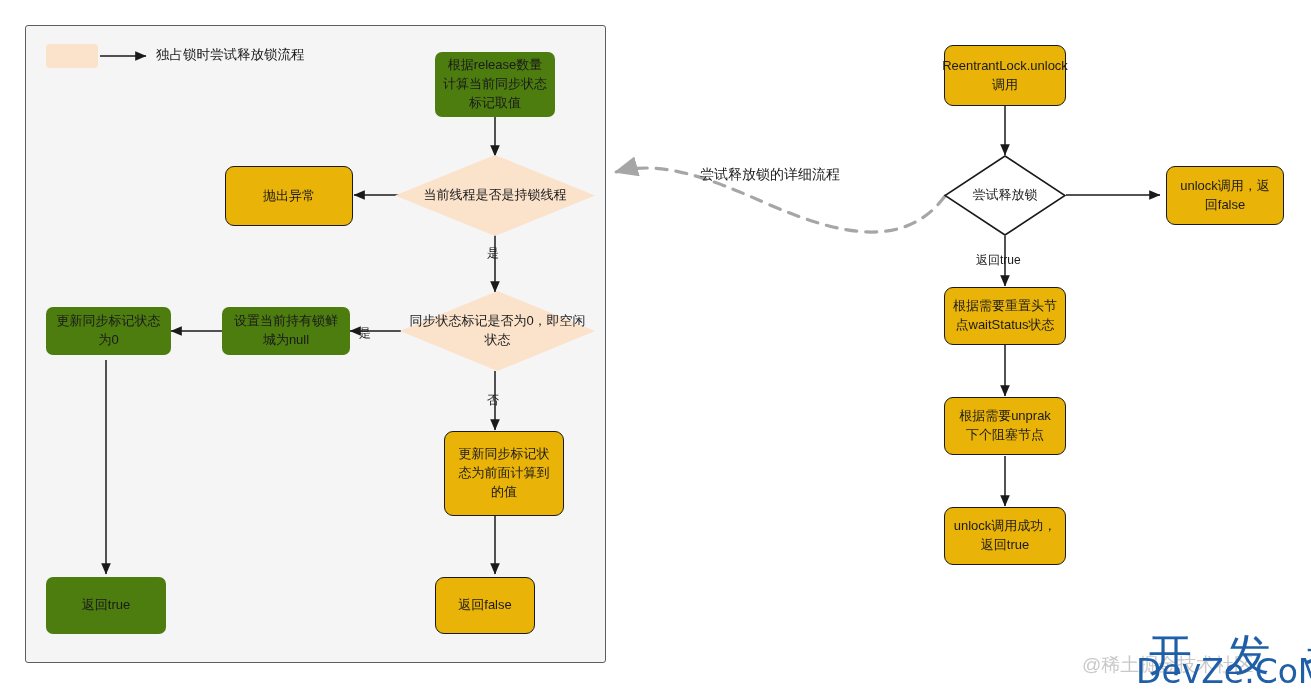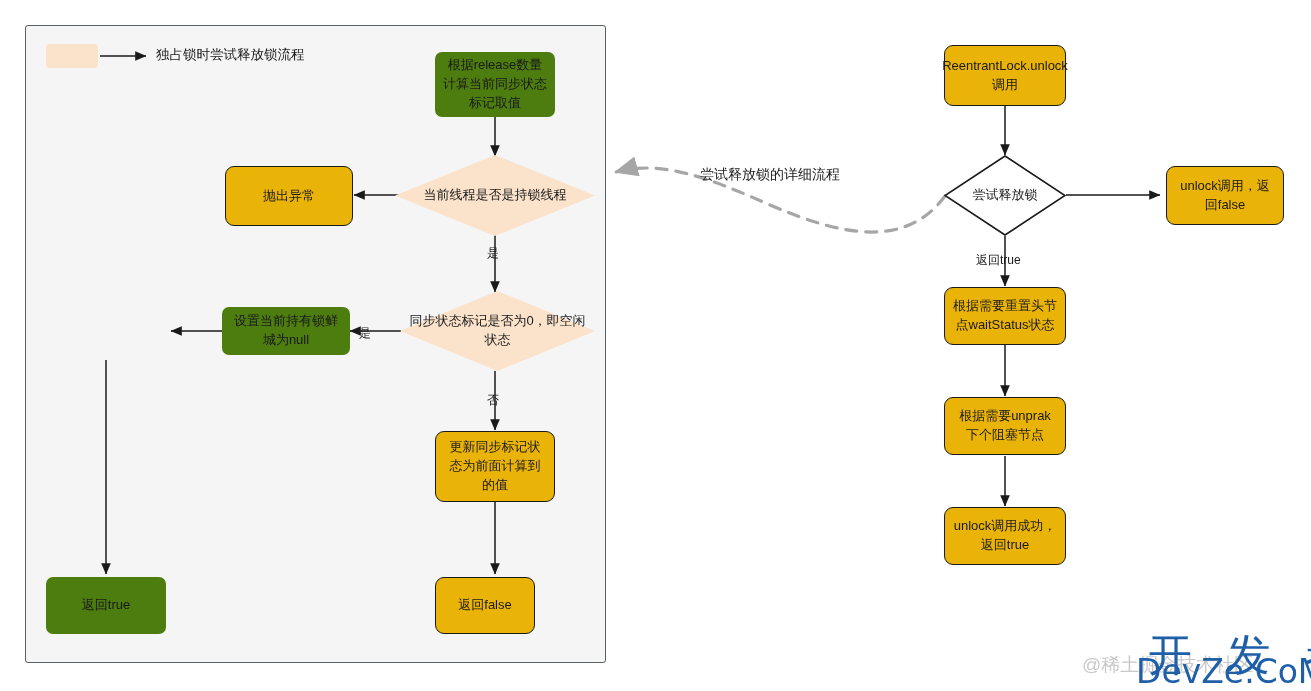--- a/index.html
+++ b/index.html
@@ -190,22 +190,23 @@
 
   <div class="diamond" style="left:400px; top:291px; width:195px; height:80px;">
     <svg class="dshape" viewBox="0 0 195 80" preserveAspectRatio="none">
       <polygon points="97.5,0 195,40 97.5,80 0,40" fill="#fbe2cb"></polygon>
     </svg>
     <span class="dtext">同步状态标记是否为0，即空闲状态</span>
   </div>
 
   <div class="node rect-orange" style="left:222px; top:307px; width:128px; height:48px;">设置当前持有锁鲜城为null</div>
 
-
-  <div class="node rect-white" style="left:435px; top:431px; width:120px; height:71px;">更新同步标记状态为前面计算到的值</div>
+  <div class="node rect-orange" style="left:46px; top:307px; width:125px; height:48px;">更新同步标记状态为0</div>
+
+  <div class="node rect-white" style="left:444px; top:431px; width:120px; height:85px;">更新同步标记状态为前面计算到的值</div>
 
   <div class="node rect-orange" style="left:46px; top:577px; width:120px; height:57px;">返回true</div>
 
   <div class="node rect-white" style="left:435px; top:577px; width:100px; height:57px;">返回false</div>
 
   <div class="edge-label" style="left:487px; top:245px;">是</div>
   <div class="edge-label" style="left:359px; top:325px;">是</div>
   <div class="edge-label" style="left:487px; top:392px;">否</div>
 
   <div class="dash-label">尝试释放锁的详细流程</div>

